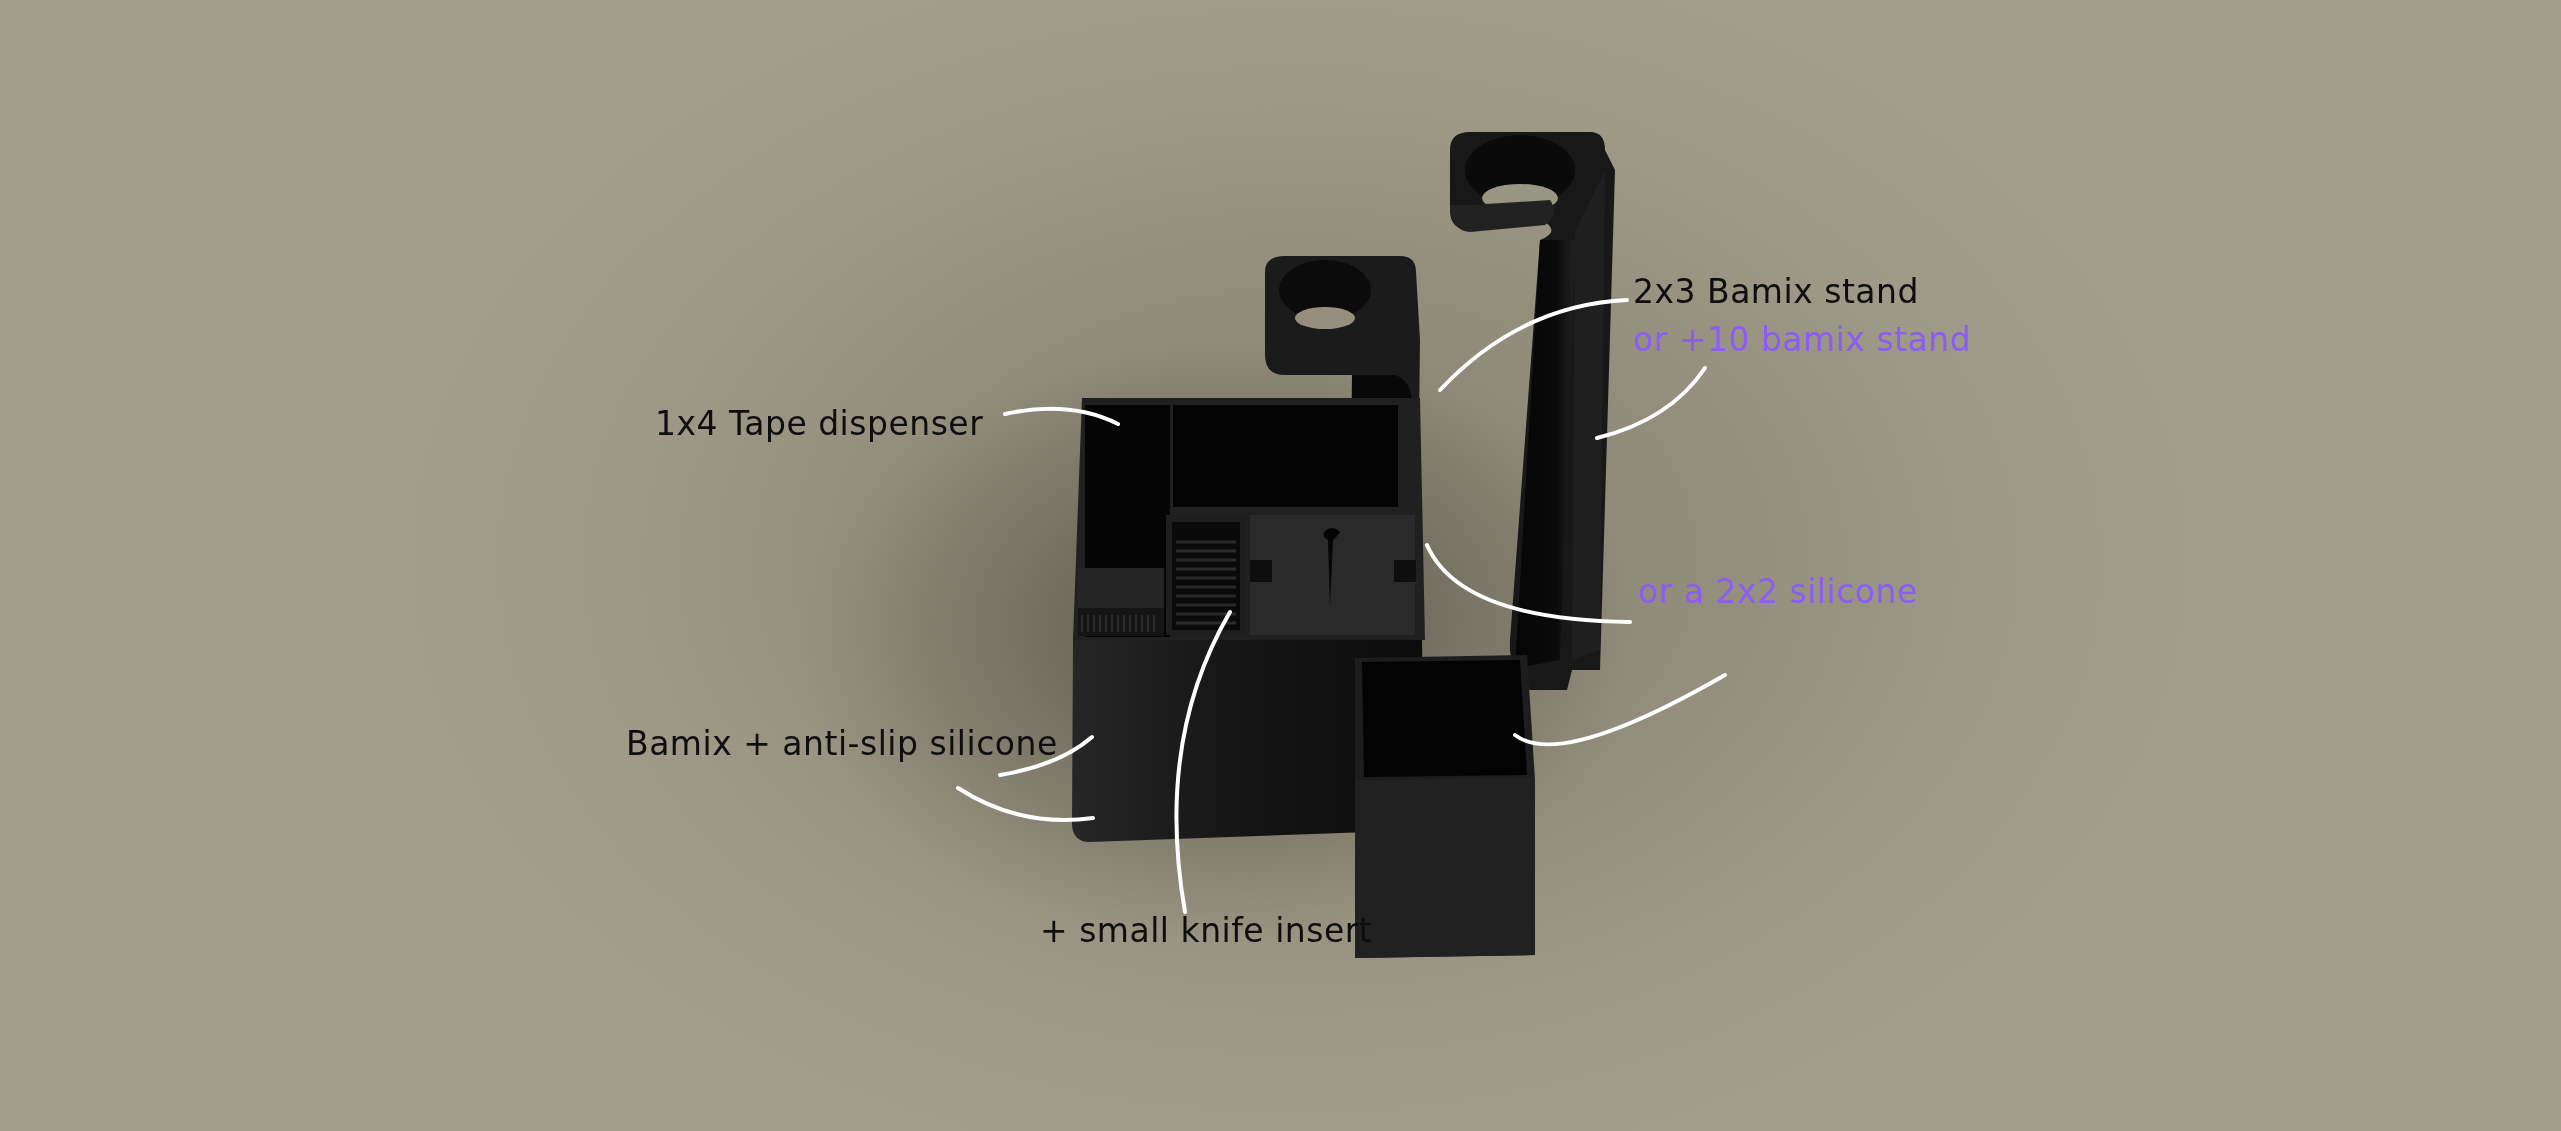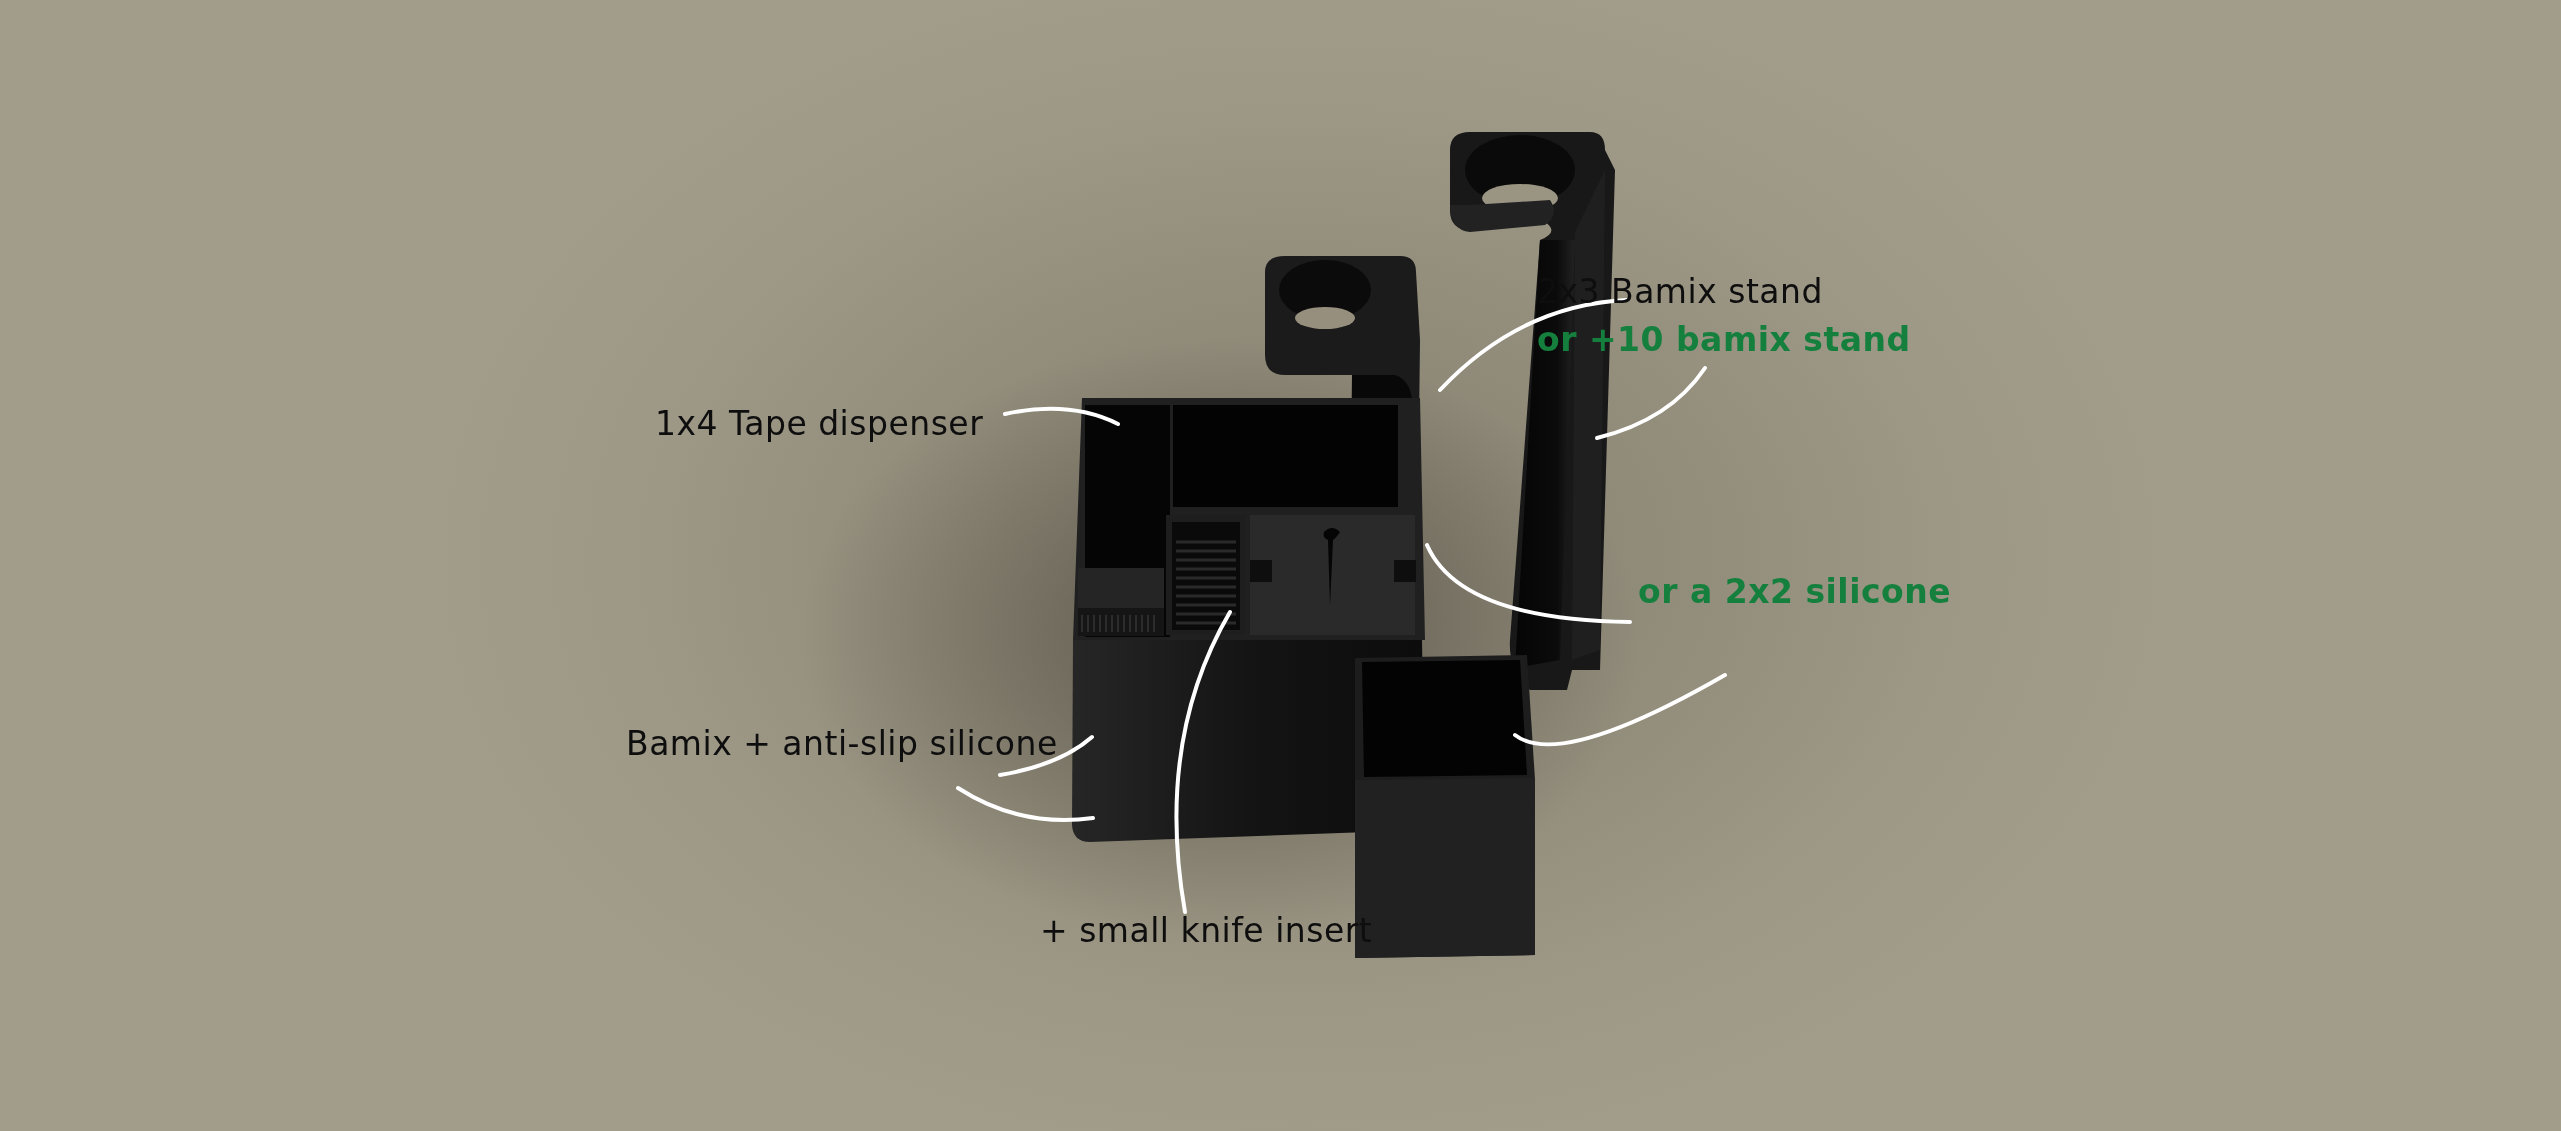--- a/index.html
+++ b/index.html
@@ -7,21 +7,21 @@
     width:2561px; height:1131px; overflow:hidden; position:relative;
     background: radial-gradient(ellipse 900px 620px at 1300px 560px, #857f6f 0%, #938d7c 45%, #9e9886 75%, #a29c8a 100%);
     font-family: "DejaVu Sans", sans-serif;
   }
   .stage { position:absolute; left:0; top:0; width:2561px; height:1131px; }
   svg.art { position:absolute; left:0; top:0; }
   .label {
     position:absolute; font-size:33px; line-height:48px; letter-spacing:0.5px;
     color:#0e0e0e; white-space:nowrap; font-weight:500;
   }
-  .label .accent { color:#15803d; display:block;font-weight:bold; }
+  .label .accent { color:#8b5cf6; display:block; }
   .label .line { display:block; }
 </style>
 </head>
 <body>
 
 <div class="stage">
 
   <svg class="art" width="2561" height="1131" viewBox="0 0 2561 1131">
     <defs>
       <linearGradient id="boxFront" x1="0" y1="0" x2="1" y2="0">
@@ -127,21 +127,21 @@
       <path d="M1092 737 Q1060 765 1000 775"></path>
       <path d="M1093 818 Q1020 828 958 788"></path>
       <path d="M1230 612 Q1155 740 1185 912"></path>
     </g>
   </svg>
 
   <div class="label" style="left:655px; top:400px;">
     <span class="line">1x4 Tape dispenser</span>
   </div>
 
-  <div class="label" style="left:1537px; top:268px;">
+  <div class="label" style="left:1633px; top:268px;">
     <span class="line">2x3 Bamix stand</span>
     <span class="accent">or +10 bamix stand</span>
   </div>
 
   <div class="label" style="left:1638px; top:568px;">
     <span class="accent">or a 2x2 silicone</span>
   </div>
 
   <div class="label" style="left:626px; top:720px;">
     <span class="line">Bamix + anti-slip silicone</span>

